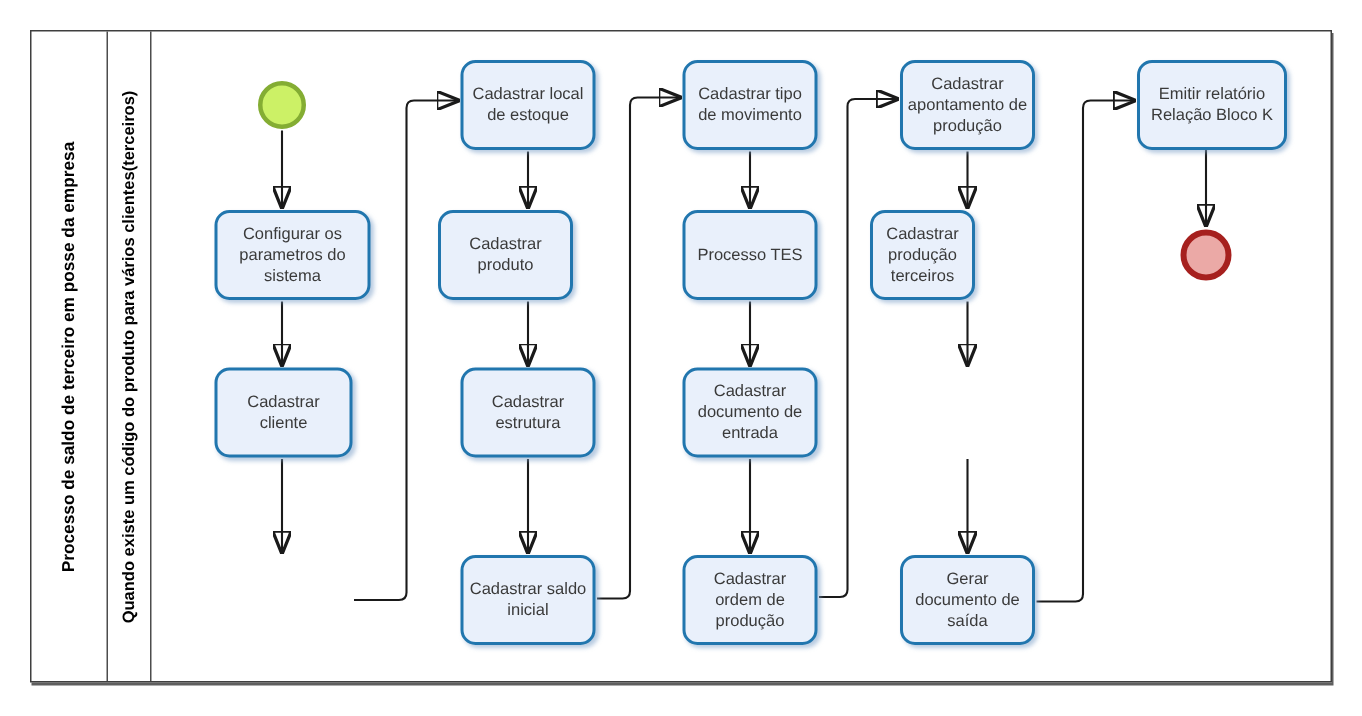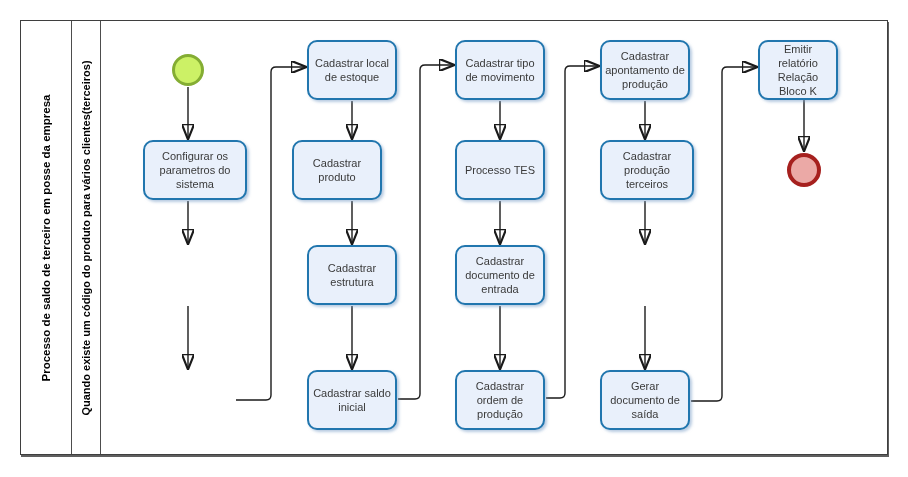--- a/index.html
+++ b/index.html
@@ -88,20 +88,23 @@
     <path d="M645,306 V368" marker-end="url(#arr)"></path>
     <path d="M691,401 H717 Q722,401 722,396 V72 Q722,67 727,67 H756" marker-end="url(#arr)"></path>
     <path d="M804,99 V150" marker-end="url(#arr)"></path>
   </svg>
 
   <div class="event start"></div>
 
   <div class="task" style="left:143px;top:140px;width:104px">
     <span>Configurar os parametros do sistema</span>
   </div>
+  <div class="task" style="left:143px;top:245px;width:92px">
+    <span>Cadastrar cliente</span>
+  </div>
 
   <div class="task" style="left:307px;top:40px;width:90px">
     <span>Cadastrar local de estoque</span>
   </div>
   <div class="task" style="left:292px;top:140px;width:90px">
     <span>Cadastrar produto</span>
   </div>
   <div class="task" style="left:307px;top:245px;width:90px">
     <span>Cadastrar estrutura</span>
   </div>
@@ -118,26 +121,26 @@
   <div class="task" style="left:455px;top:370px;width:90px">
     <span>Cadastrar ordem de produção</span>
   </div>
   <div class="task" style="left:455px;top:245px;width:90px">
     <span>Cadastrar documento de entrada</span>
   </div>
 
   <div class="task" style="left:600px;top:40px;width:90px">
     <span>Cadastrar apontamento de produção</span>
   </div>
-  <div class="task" style="left:600px;top:140px;width:94px">
+  <div class="task" style="left:580px;top:140px;width:70px">
     <span>Cadastrar produção terceiros</span>
   </div>
   <div class="task" style="left:600px;top:370px;width:90px">
     <span>Gerar documento de saída</span>
   </div>
 
-  <div class="task" style="left:758px;top:40px;width:80px">
+  <div class="task" style="left:758px;top:40px;width:100px">
     <span>Emitir relatório Relação Bloco K</span>
   </div>
 
   <div class="event end"></div>
 
 </div>
 
 </body></html>

